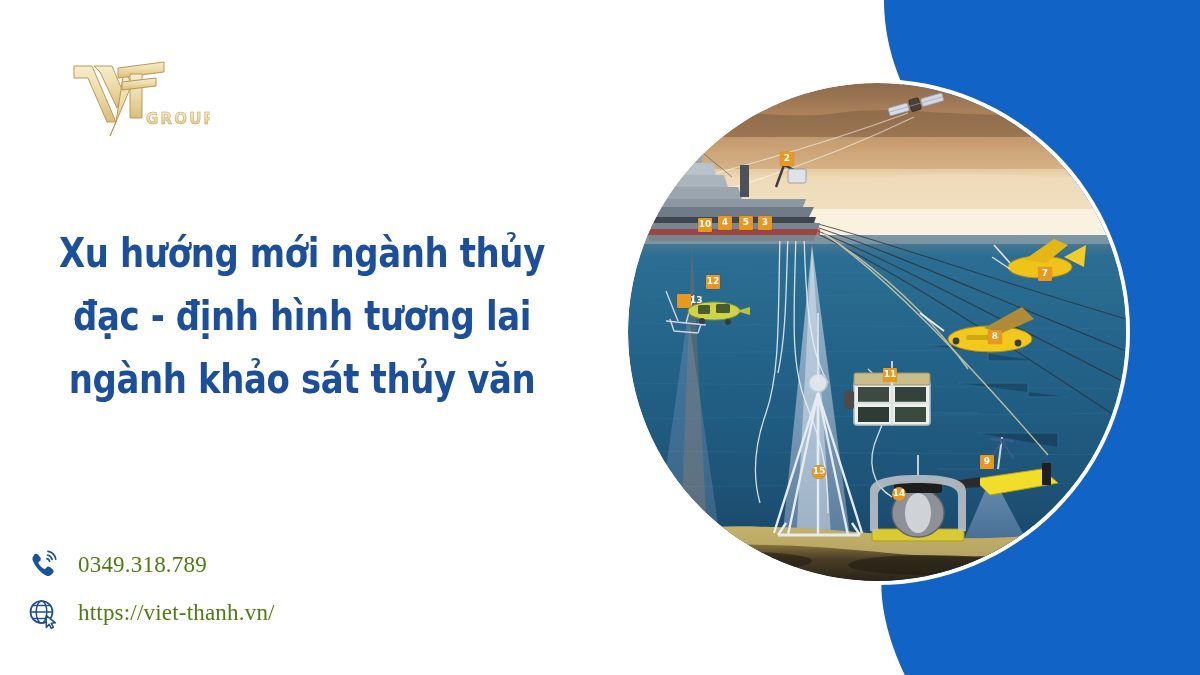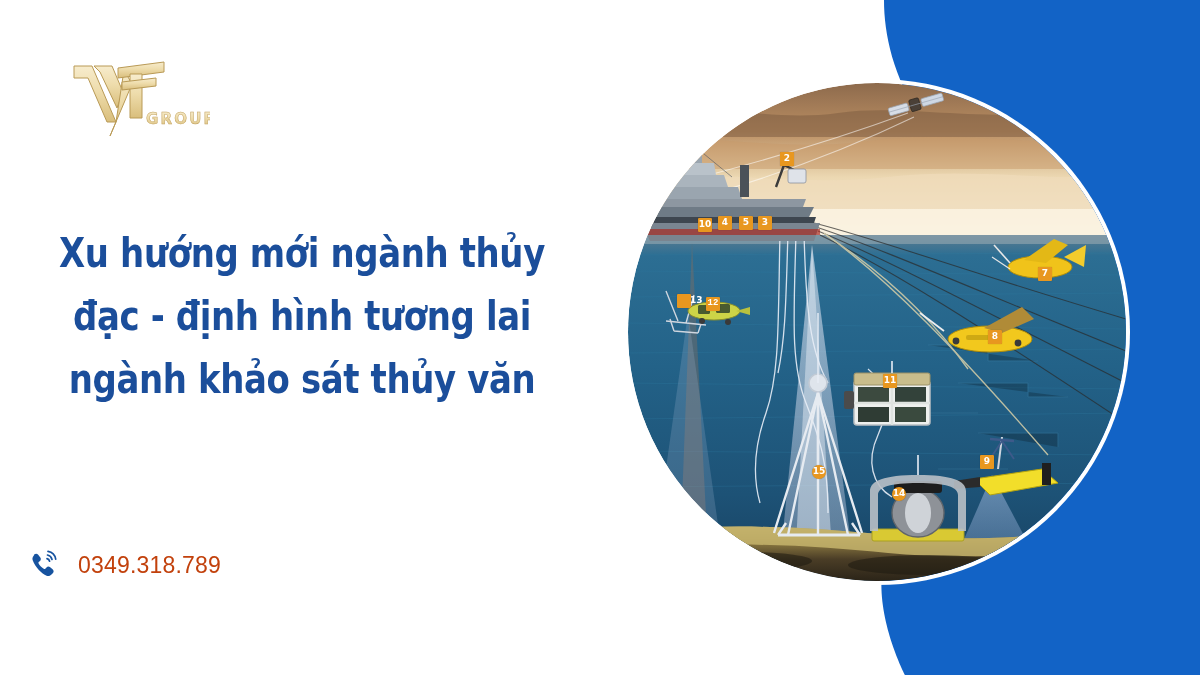--- a/index.html
+++ b/index.html
@@ -48,23 +48,23 @@
   .contact {
     position:absolute; left:26px; top:548px;
     display:flex; flex-direction:column; gap:14px;
   }
   .contact-row {
     display:flex; align-items:center; gap:18px;
     height:34px;
   }
   .contact-icon { width:34px; height:34px; flex:0 0 34px; display:block; }
   .contact-text {
-    font-family:Liberation Sans, sans-serif;
+    font-family:Liberation Serif, serif;
     font-size:23px;
-    color:#c2410c;
+    color:#4d7c0f;
     letter-spacing:0.2px;
     white-space:nowrap;
   }
 
   
   .hero-circle {
     position:absolute;
     left:628px; top:83px;
     width:498px; height:498px;
     border-radius:50%;
@@ -137,20 +137,31 @@
                  c-0.3,0.3-0.4,0.8-0.2,1.2c1.2,2.4,3.2,4.4,5.6,5.6c0.4,0.2,0.9,0.1,1.2-0.2l1.2-1.3
                  c0.9-1,2.4-1.1,3.4-0.3l2.7,2.1c1.3,1,1.4,2.8,0.2,4l-1.6,1.6c-1.2,1.2-3,1.6-4.6,1
                  C15.6,25.7,9.5,19.6,6.7,12.3c-0.6-1.6-0.2-3.4,1-4.6L8.2,6.6z" fill="#17539F"></path>
         <path d="M21.5,7.0c2.2,0.5,4.0,2.3,4.5,4.5" fill="none" stroke="#17539F" stroke-width="1.7" stroke-linecap="round"></path>
         <path d="M21.0,10.6c1.3,0.3,2.3,1.3,2.6,2.6" fill="none" stroke="#17539F" stroke-width="1.7" stroke-linecap="round"></path>
         <path d="M22.0,3.4c3.9,0.7,7.0,3.8,7.7,7.7" fill="none" stroke="#17539F" stroke-width="1.7" stroke-linecap="round"></path>
       </svg>
       <span class="contact-text">0349.318.789</span>
     </div>
 
+    <div class="contact-row">
+      <svg class="contact-icon" viewBox="0 0 34 34">
+        <circle cx="15.5" cy="16" r="11" fill="none" stroke="#1D4E8E" stroke-width="1.7"></circle>
+        <ellipse cx="15.5" cy="16" rx="5.3" ry="11" fill="none" stroke="#1D4E8E" stroke-width="1.5"></ellipse>
+        <line x1="4.5" y1="16" x2="26.5" y2="16" stroke="#1D4E8E" stroke-width="1.5"></line>
+        <path d="M6.6,9.5 H24.4" fill="none" stroke="#1D4E8E" stroke-width="1.4"></path>
+        <path d="M6.6,22.5 H24.4" fill="none" stroke="#1D4E8E" stroke-width="1.4"></path>
+        <path d="M20.3,19.6 L20.3,31.4 L23.2,28.3 L25.3,32.4 L27.4,31.2 L25.2,27.3 L29.4,26.8 Z" fill="#ffffff" stroke="#1D4E8E" stroke-width="1.5" stroke-linejoin="round"></path>
+      </svg>
+      <span class="contact-text">https://viet-thanh.vn/</span>
+    </div>
 
   </div>
 
   <div class="hero-circle">
     <svg class="hero-svg" viewBox="0 0 498 498">
       <defs>
         <linearGradient id="skyG" x1="0" y1="0" x2="0" y2="1">
           <stop offset="0%" stop-color="#8d6a4c"></stop>
           <stop offset="32%" stop-color="#bb8f63"></stop>
           <stop offset="62%" stop-color="#ecd8b2"></stop>
@@ -354,23 +365,23 @@
       </g>
     </svg>
 
     <div id="chips">
         <div class="chip" style="left: 152px; top: 69px; background: rgb(232, 151, 31);">2</div>
         <div class="chip" style="left: 57px; top: 135px; background: rgb(232, 151, 31); margin-left: 13px;">10</div>
         <div class="chip" style="left: 90px; top: 133px; background: rgb(232, 151, 31);">4</div>
         <div class="chip" style="left: 111px; top: 133px; background: rgb(232, 151, 31);">5</div>
         <div class="chip" style="left: 130px; top: 133px; background: rgb(232, 151, 31);">3</div>
         <div class="chip" style="left: 49px; top: 211px; background: rgb(232, 151, 31); padding-left: 13px;">13</div>
-        <div class="chip" style="left: 78px; top: 214px; background: rgb(232, 151, 31); font-family: Liberation Mono, monospace;">12</div>
+        <div class="chip" style="left: 78px; top: 192px; background: rgb(232, 151, 31);">12</div>
         <div class="chip" style="left: 410px; top: 184px; background: rgb(232, 151, 31);">7</div>
         <div class="chip" style="left: 360px; top: 247px; background: rgb(232, 151, 31);">8</div>
-        <div class="chip" style="left: 255px; top: 285px; background: rgb(232, 151, 31); margin-top: 6px;">11</div>
+        <div class="chip" style="left: 255px; top: 285px; background: rgb(232, 151, 31);">11</div>
         <div class="chip" style="left: 352px; top: 372px; background: rgb(232, 151, 31);">9</div>
         <div class="chip" style="left: 184px; top: 382px; background: rgb(232, 151, 31); border-radius: 7px;">15</div>
         <div class="chip" style="left: 264px; top: 404px; background: rgb(232, 151, 31); border-radius: 7px;">14</div>
       </div>
   </div>
 
 </div>
 
 </body></html>

